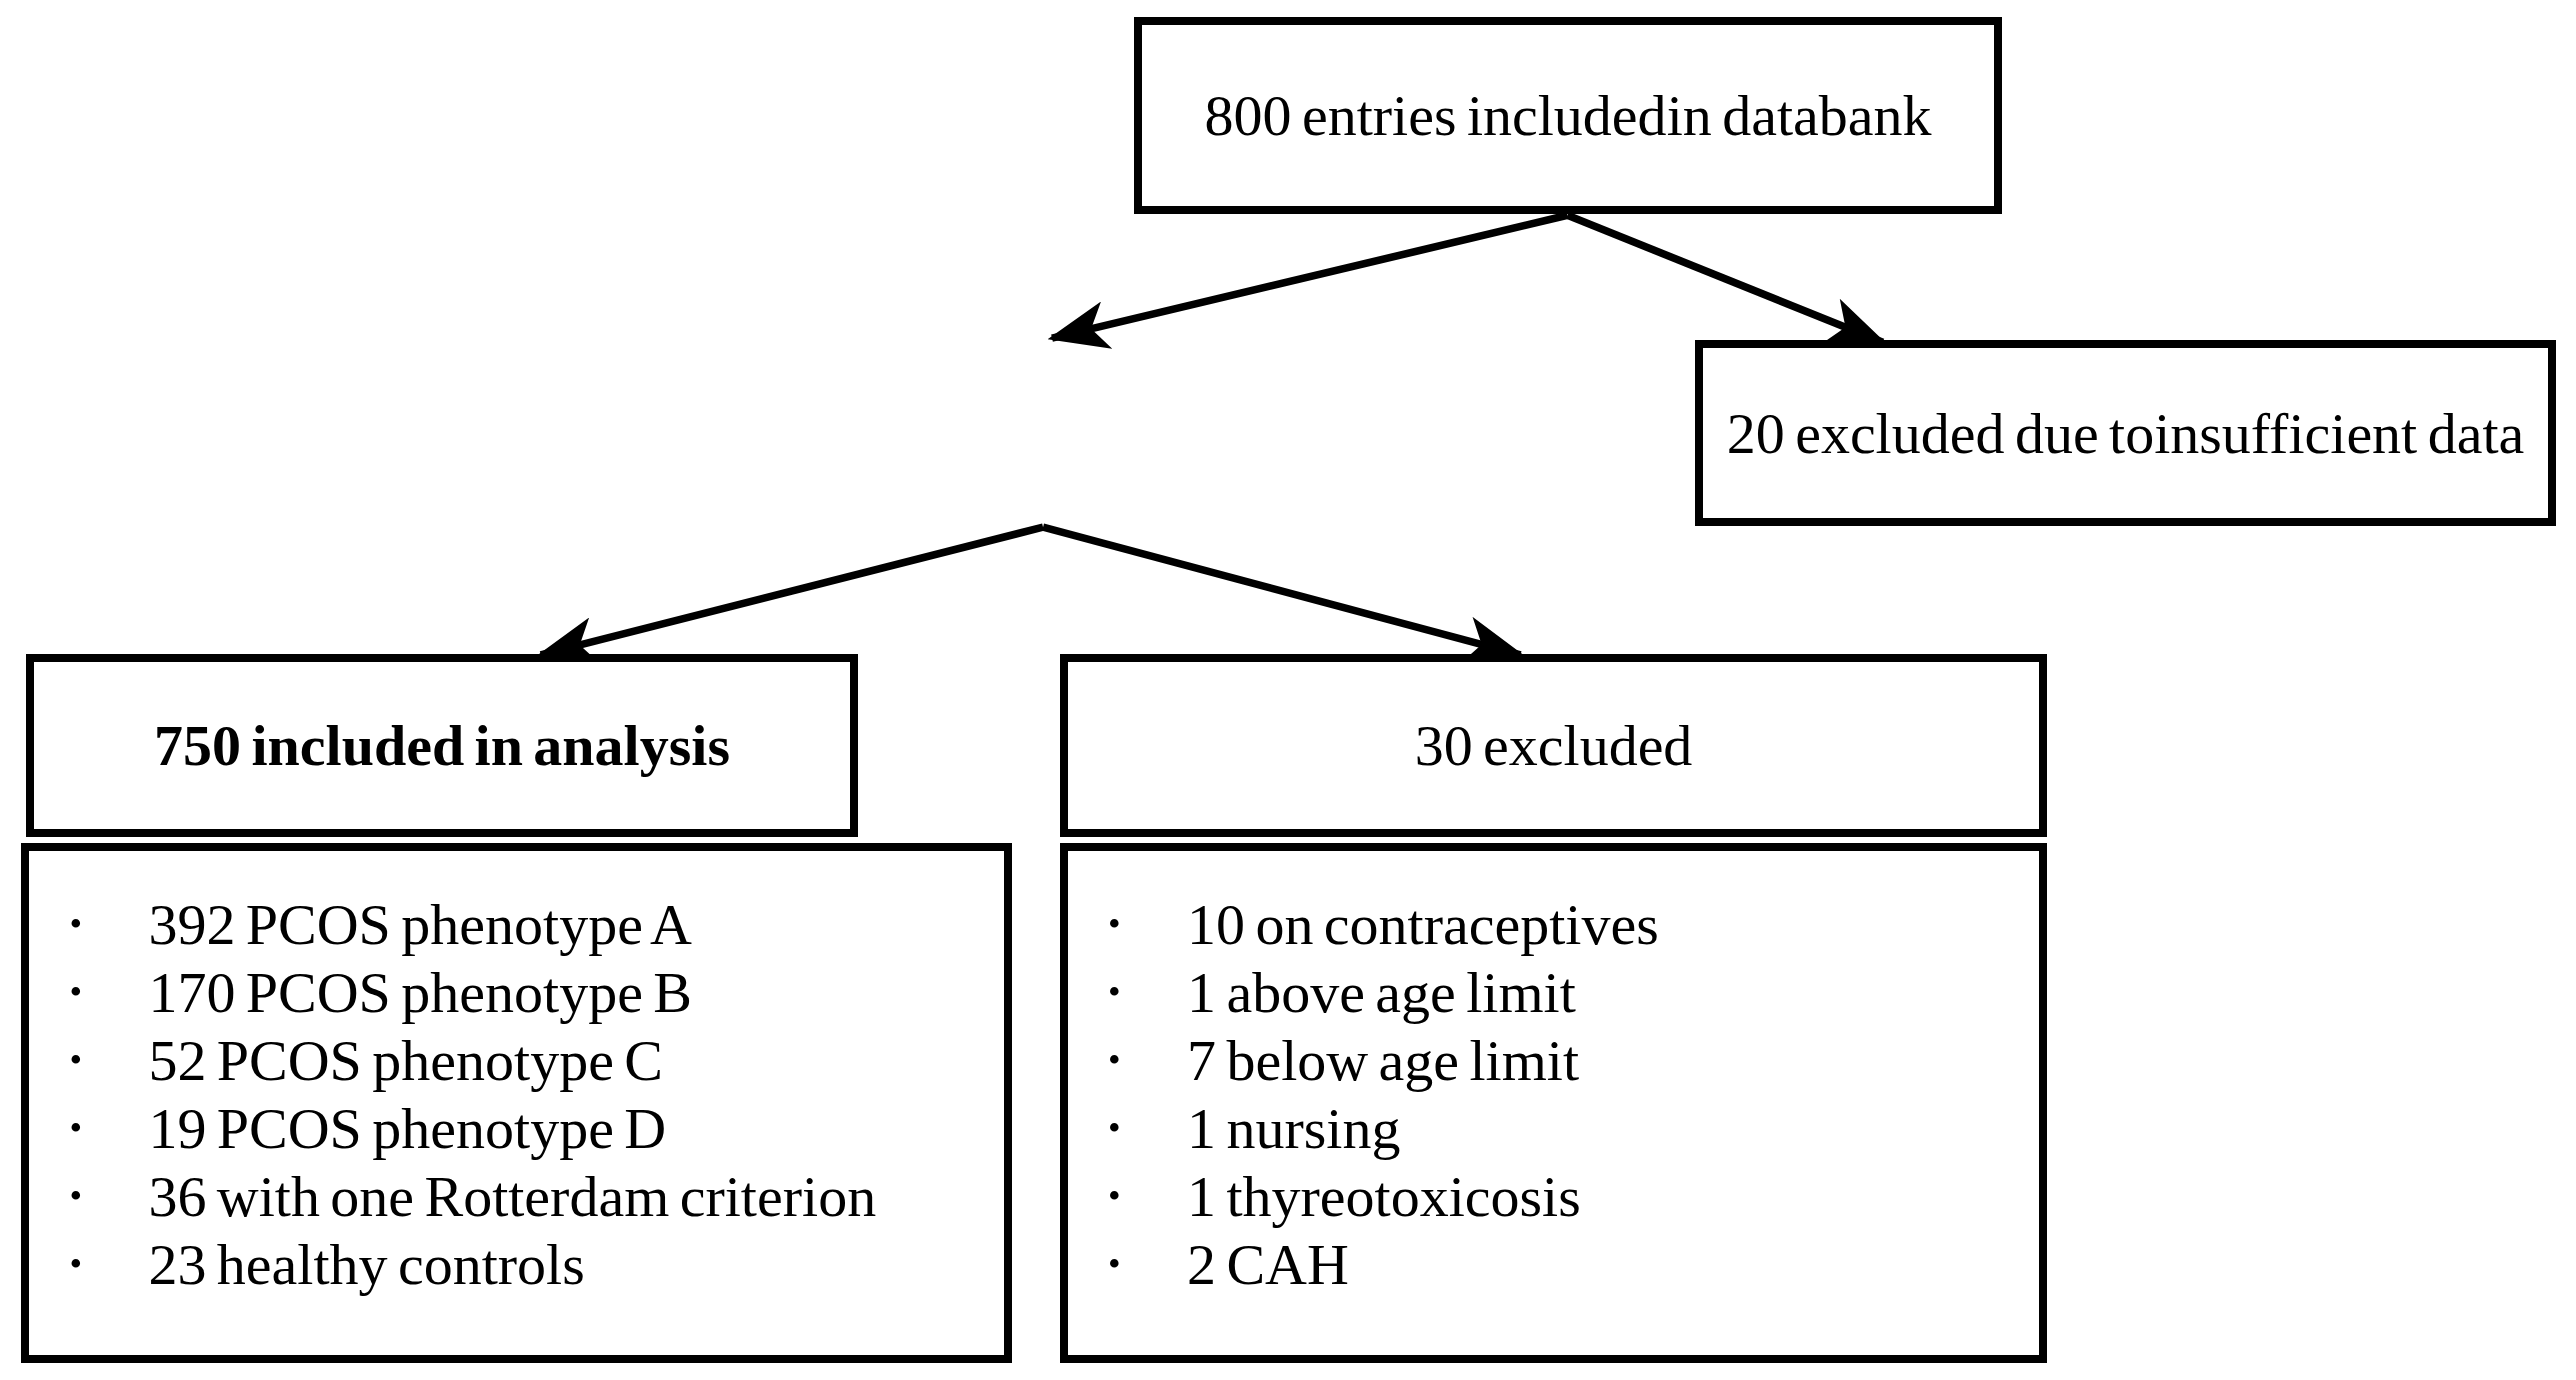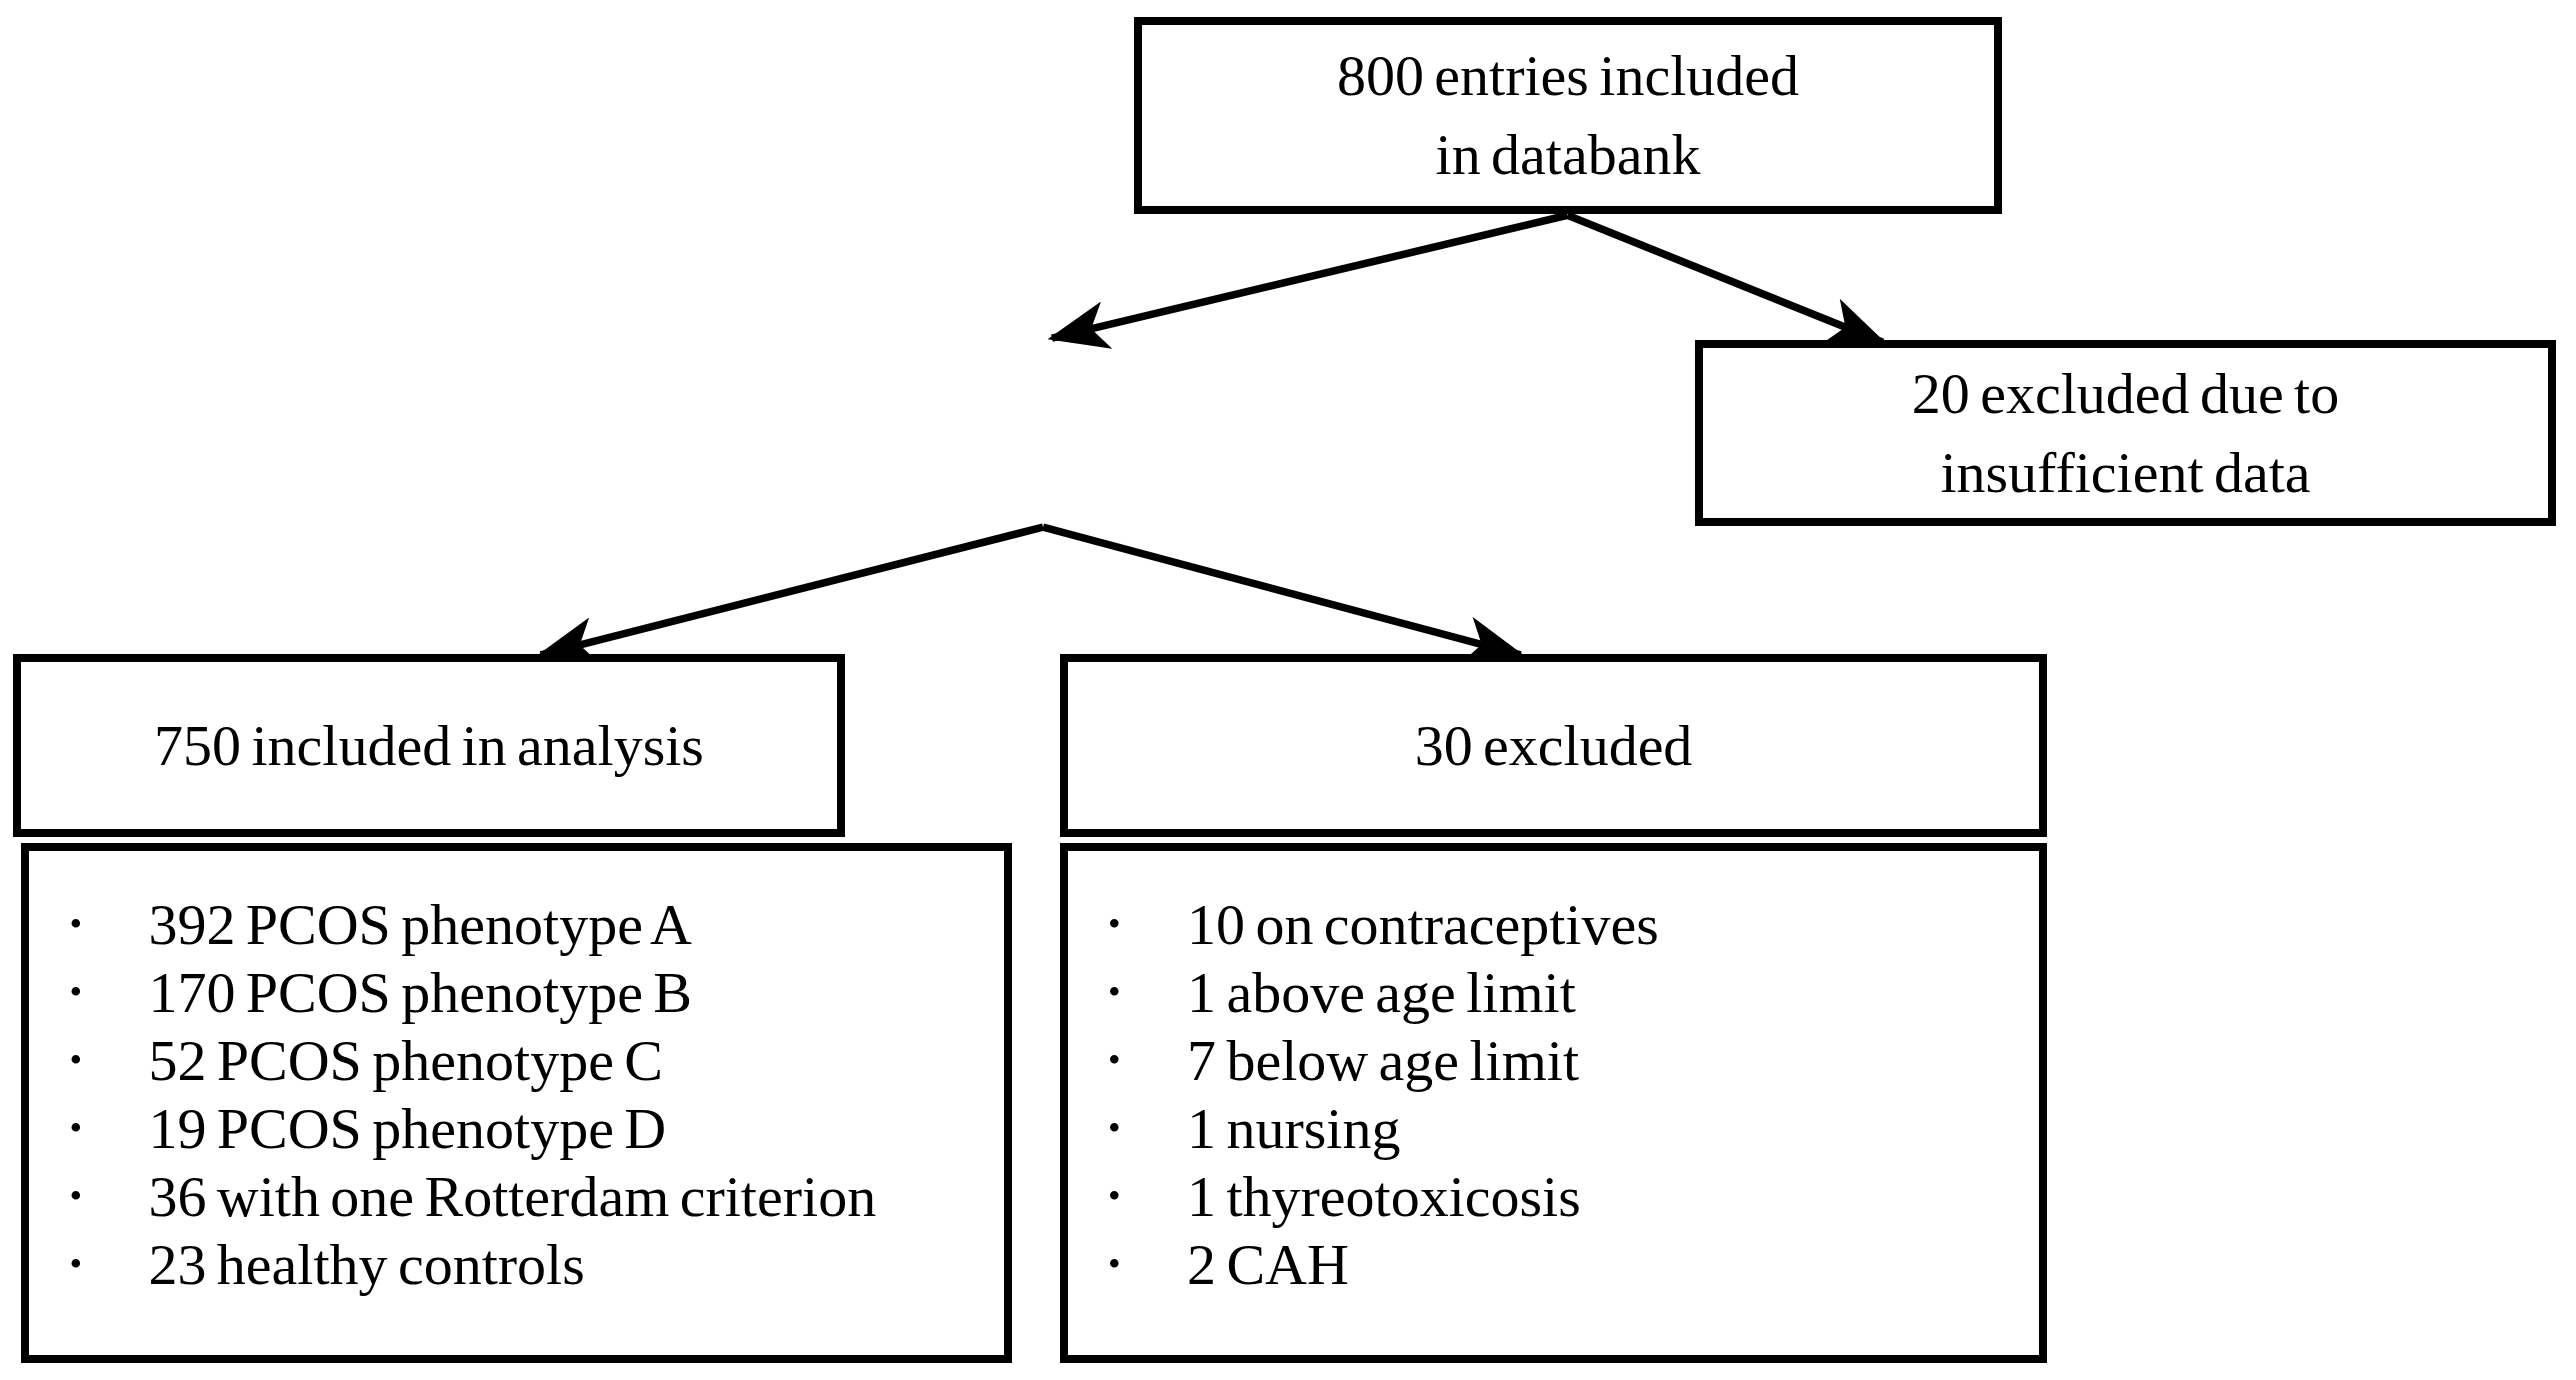--- a/index.html
+++ b/index.html
@@ -22,32 +22,32 @@
     top: 0;
     width: 2576px;
     height: 1380px;
   }
   .box {
     position: absolute;
     box-sizing: border-box;
     border: 8.3px solid #000000;
     background: #ffffff;
     display: flex;
-    flex-direction: column;
+    flex-direction: row;
     align-items: center;
     justify-content: center;
     text-align: center;
     font-size: 58px;
     line-height: 79px;
     word-spacing: -4.1px;
   }
   #box-databank   { left: 1134px; top: 16.6px;  width: 868px; height: 197px; }
   #box-cohort     { left: 612px;  top: 337px; width: 863px; height: 189px; }
   #box-excl20     { left: 1695px; top: 340px; width: 861px; height: 186px; }
-  #box-analysis-header { left: 13px;   top: 654px;  width: 832px; height: 183px; }
+  #box-analysis-header { left: 26px;   top: 654px;  width: 832px; height: 183px; font-weight: bold; }
   #box-analysis-list   { left: 21.4px;   top: 843px; width: 991px; height: 520px; justify-content: flex-start; align-items: stretch; text-align: left; }
   #box-excl30-header   { left: 1060px; top: 654px;  width: 987px; height: 183px; }
   #box-excl30-list     { left: 1060px; top: 843px; width: 987px; height: 520px; justify-content: flex-start; align-items: stretch; text-align: left; }
 
   ul.bullet-list {
     list-style: none;
     margin: 0;
     padding: 40px 14px 0 0;
   }
   ul.bullet-list li {

